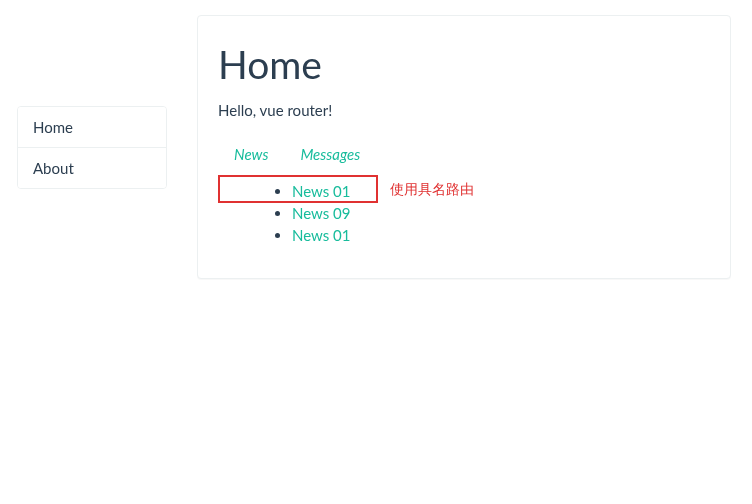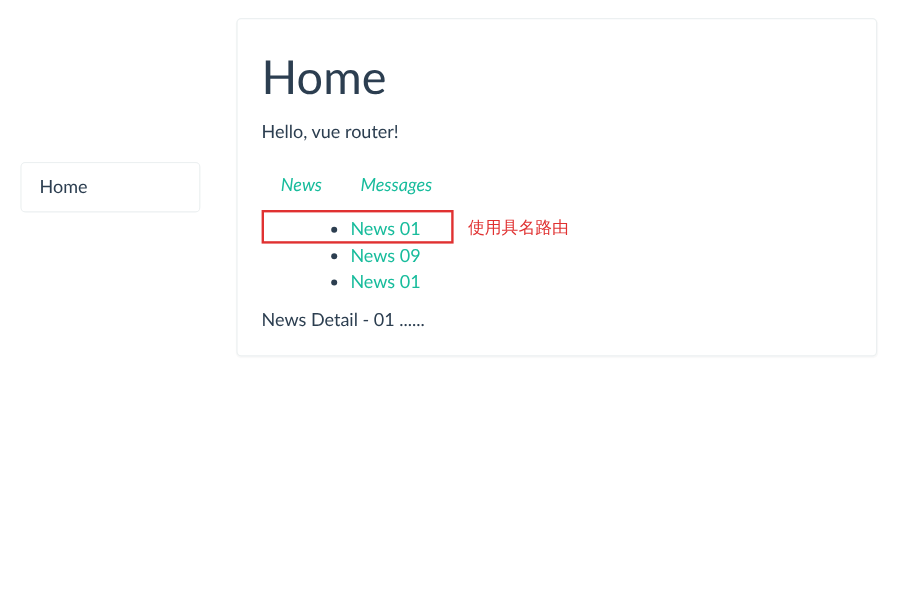--- a/index.html
+++ b/index.html
@@ -123,20 +123,21 @@
 </style>
 </head>
 <body>
 
 <div class="container">
 
   <div class="row">
     <div class="sidebar">
       <div class="list-group">
         <a class="list-group-item">Home</a>
+        <a class="list-group-item">About</a>
       </div>
     </div>
 
     <div class="main">
       <div class="panel">
         <h1 class="content-title">Home</h1>
         <p class="greeting">Hello, vue router!</p>
 
         <div class="tabs">
           <a class="tab">News</a>
@@ -146,17 +147,16 @@
         <div class="news-wrap">
           <div class="highlight-box"></div>
           <div class="annotation">使用具名路由</div>
           <ul class="news-list">
             <li><span class="news-link">News 01</span></li>
             <li><span class="news-link">News 09</span></li>
             <li><span class="news-link">News 01</span></li>
           </ul>
         </div>
 
-        <div class="detail">News Detail - 01 ......</div>
       </div>
     </div>
   </div>
 </div>
 
 </body></html>

